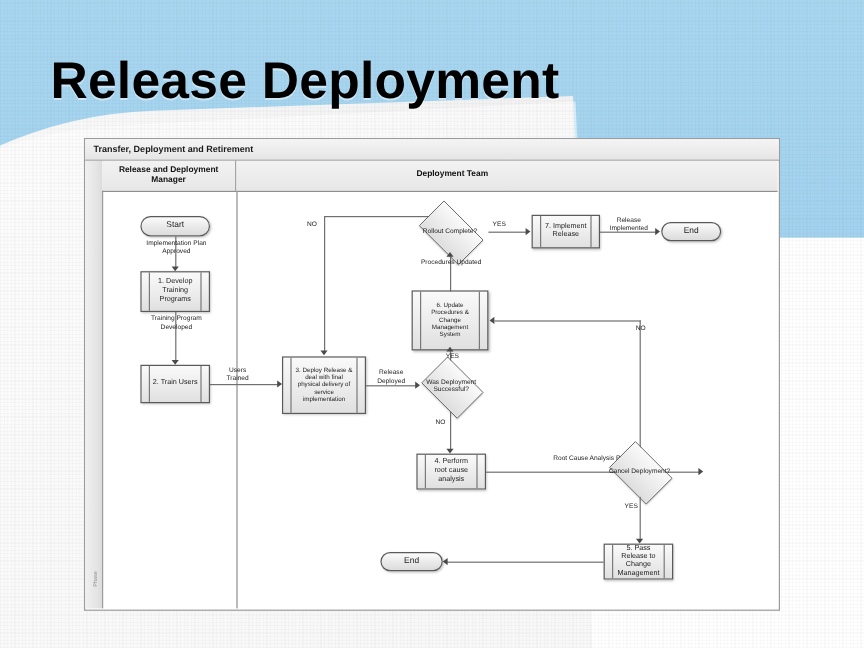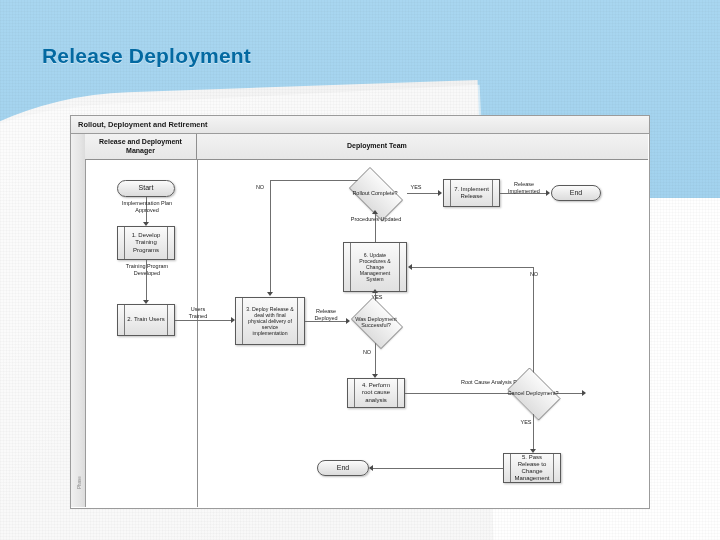--- a/index.html
+++ b/index.html
@@ -47,23 +47,23 @@
     width: 720px; height: 540px;
     background-image:
       repeating-linear-gradient(0deg, rgba(0,0,0,.018) 0 1px, transparent 1px 3px),
       repeating-linear-gradient(90deg, rgba(0,0,0,.018) 0 1px, transparent 1px 3px);
     pointer-events: none;
   }
   
   #title {
     position: absolute;
     left: 42px; top: 44px;
-    font-size: 21px;
+    font-size: 43px;
     font-weight: bold;
-    color: #0369a1;
+    color: #000000;
     letter-spacing: .2px;
     text-shadow: 0 1px 0 rgba(255,255,255,.45);
   }
   
   #diagram {
     position: absolute;
     left: 70px; top: 115px;
     width: 578px; height: 392px;
     background: #ffffff;
     border: 1px solid #9b9b9b;
@@ -236,21 +236,21 @@
   <div class="bg-blue"></div>
   <div class="bg-lower"></div>
   <div class="bg-white-sweep"></div>
   <div class="bg-white-sweep2"></div>
   <div class="bg-texture"></div>
 
   <div id="title">Release Deployment</div>
 
   <div id="diagram">
 
-    <div id="diagram-header">Rollout, Deployment and Retirement</div>
+    <div id="diagram-header">Transfer, Deployment and Retirement</div>
 
     <div id="margin-band">
       <div id="margin-label">Phase</div>
     </div>
 
     <div class="lane-header" id="lane1-header">Release and Deployment Manager</div>
     <div class="lane-header" id="lane2-header">Deployment Team</div>
     <div id="lane-divider"></div>
 
     <div id="canvas">

